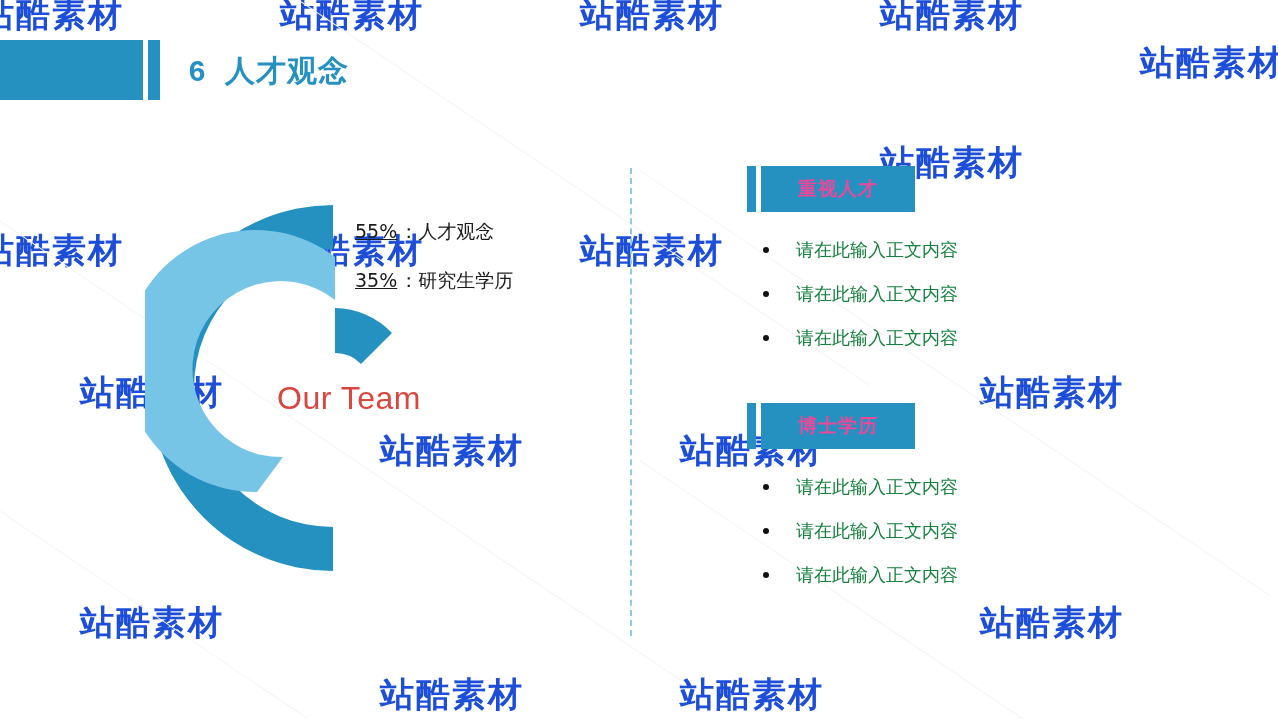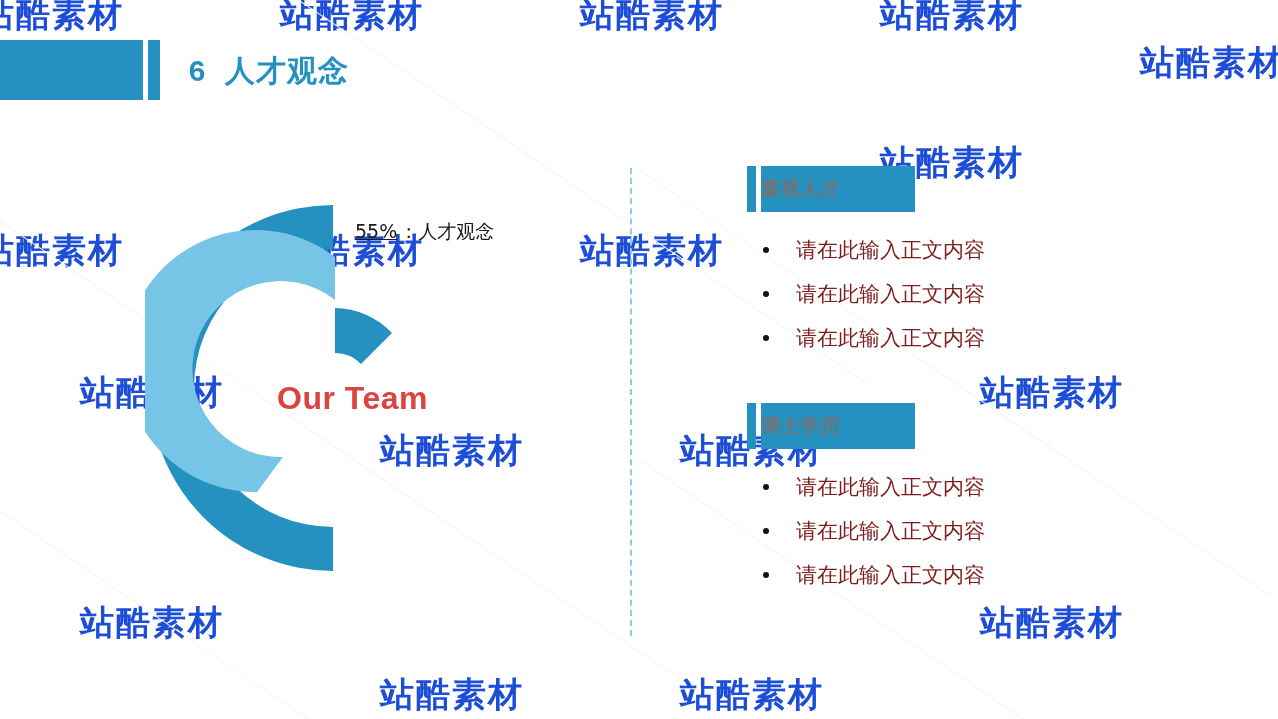--- a/index.html
+++ b/index.html
@@ -83,21 +83,21 @@
     width: 390px;
     height: 390px;
   }
   #donut-chart svg { display: block; }
 
   #our-team-label {
     position: absolute;
     left: 277px;
     top: 380px;
     font-size: 32px;
-    font-weight: bold;
+    font-weight: normal;
     color: #d9453f;
     letter-spacing: 0.5px;
     white-space: nowrap;
   }
 
   
   #chart-legend {
     position: absolute;
     left: 355px;
     top: 207px;
@@ -137,40 +137,41 @@
     height: 46px;
     background: #2491c0;
   }
   .panel-head-title {
     position: absolute;
     left: 14px;
     top: 0;
     width: 154px;
     height: 46px;
     line-height: 46px;
-    color: #737373;
+    text-align: center;
+    color: #ec4899;
     font-size: 19px;
     font-weight: bold;
     letter-spacing: 1px;
     white-space: nowrap;
   }
   .panel-list {
     position: absolute;
     left: 13px;
     top: 62px;
     margin: 0;
     padding: 0;
     list-style: none;
     width: 300px;
   }
   .panel-list li {
     position: relative;
     padding-left: 36px;
-    font-size: 21px;
-    color: #7f1d1d;
+    font-size: 18px;
+    color: #15803d;
     height: 44px;
     line-height: 44px;
     white-space: nowrap;
     font-family: "DejaVu Sans", sans-serif;
   }
   .bullet-dot {
     position: absolute;
     left: 3px;
     top: 19px;
     width: 6px;
@@ -225,20 +226,23 @@
 
     <path d="M 190 113 A 80 80 0 0 1 247 138 L 216 169 A 36 36 0 0 0 190 158 Z" fill="#2491c0"></path>
   </svg>
 </div>
 <div id="our-team-label">Our Team</div>
 
 <div id="chart-legend">
   <div class="legend-item">
     <span class="pct">55%</span><span>：</span><span>人才观念</span>
   </div>
+  <div class="legend-item">
+    <span class="pct">35%</span><span>：</span><span>研究生学历</span>
+  </div>
 </div>
 
 <div class="panel" id="panel-0">
   <div class="panel-head">
     <div class="panel-head-bar"></div>
     <div class="panel-head-box"></div>
     <div class="panel-head-title">重视人才</div>
   </div>
   <ul class="panel-list">
     <li><span class="bullet-dot"></span><span>请在此输入正文内容</span></li>

